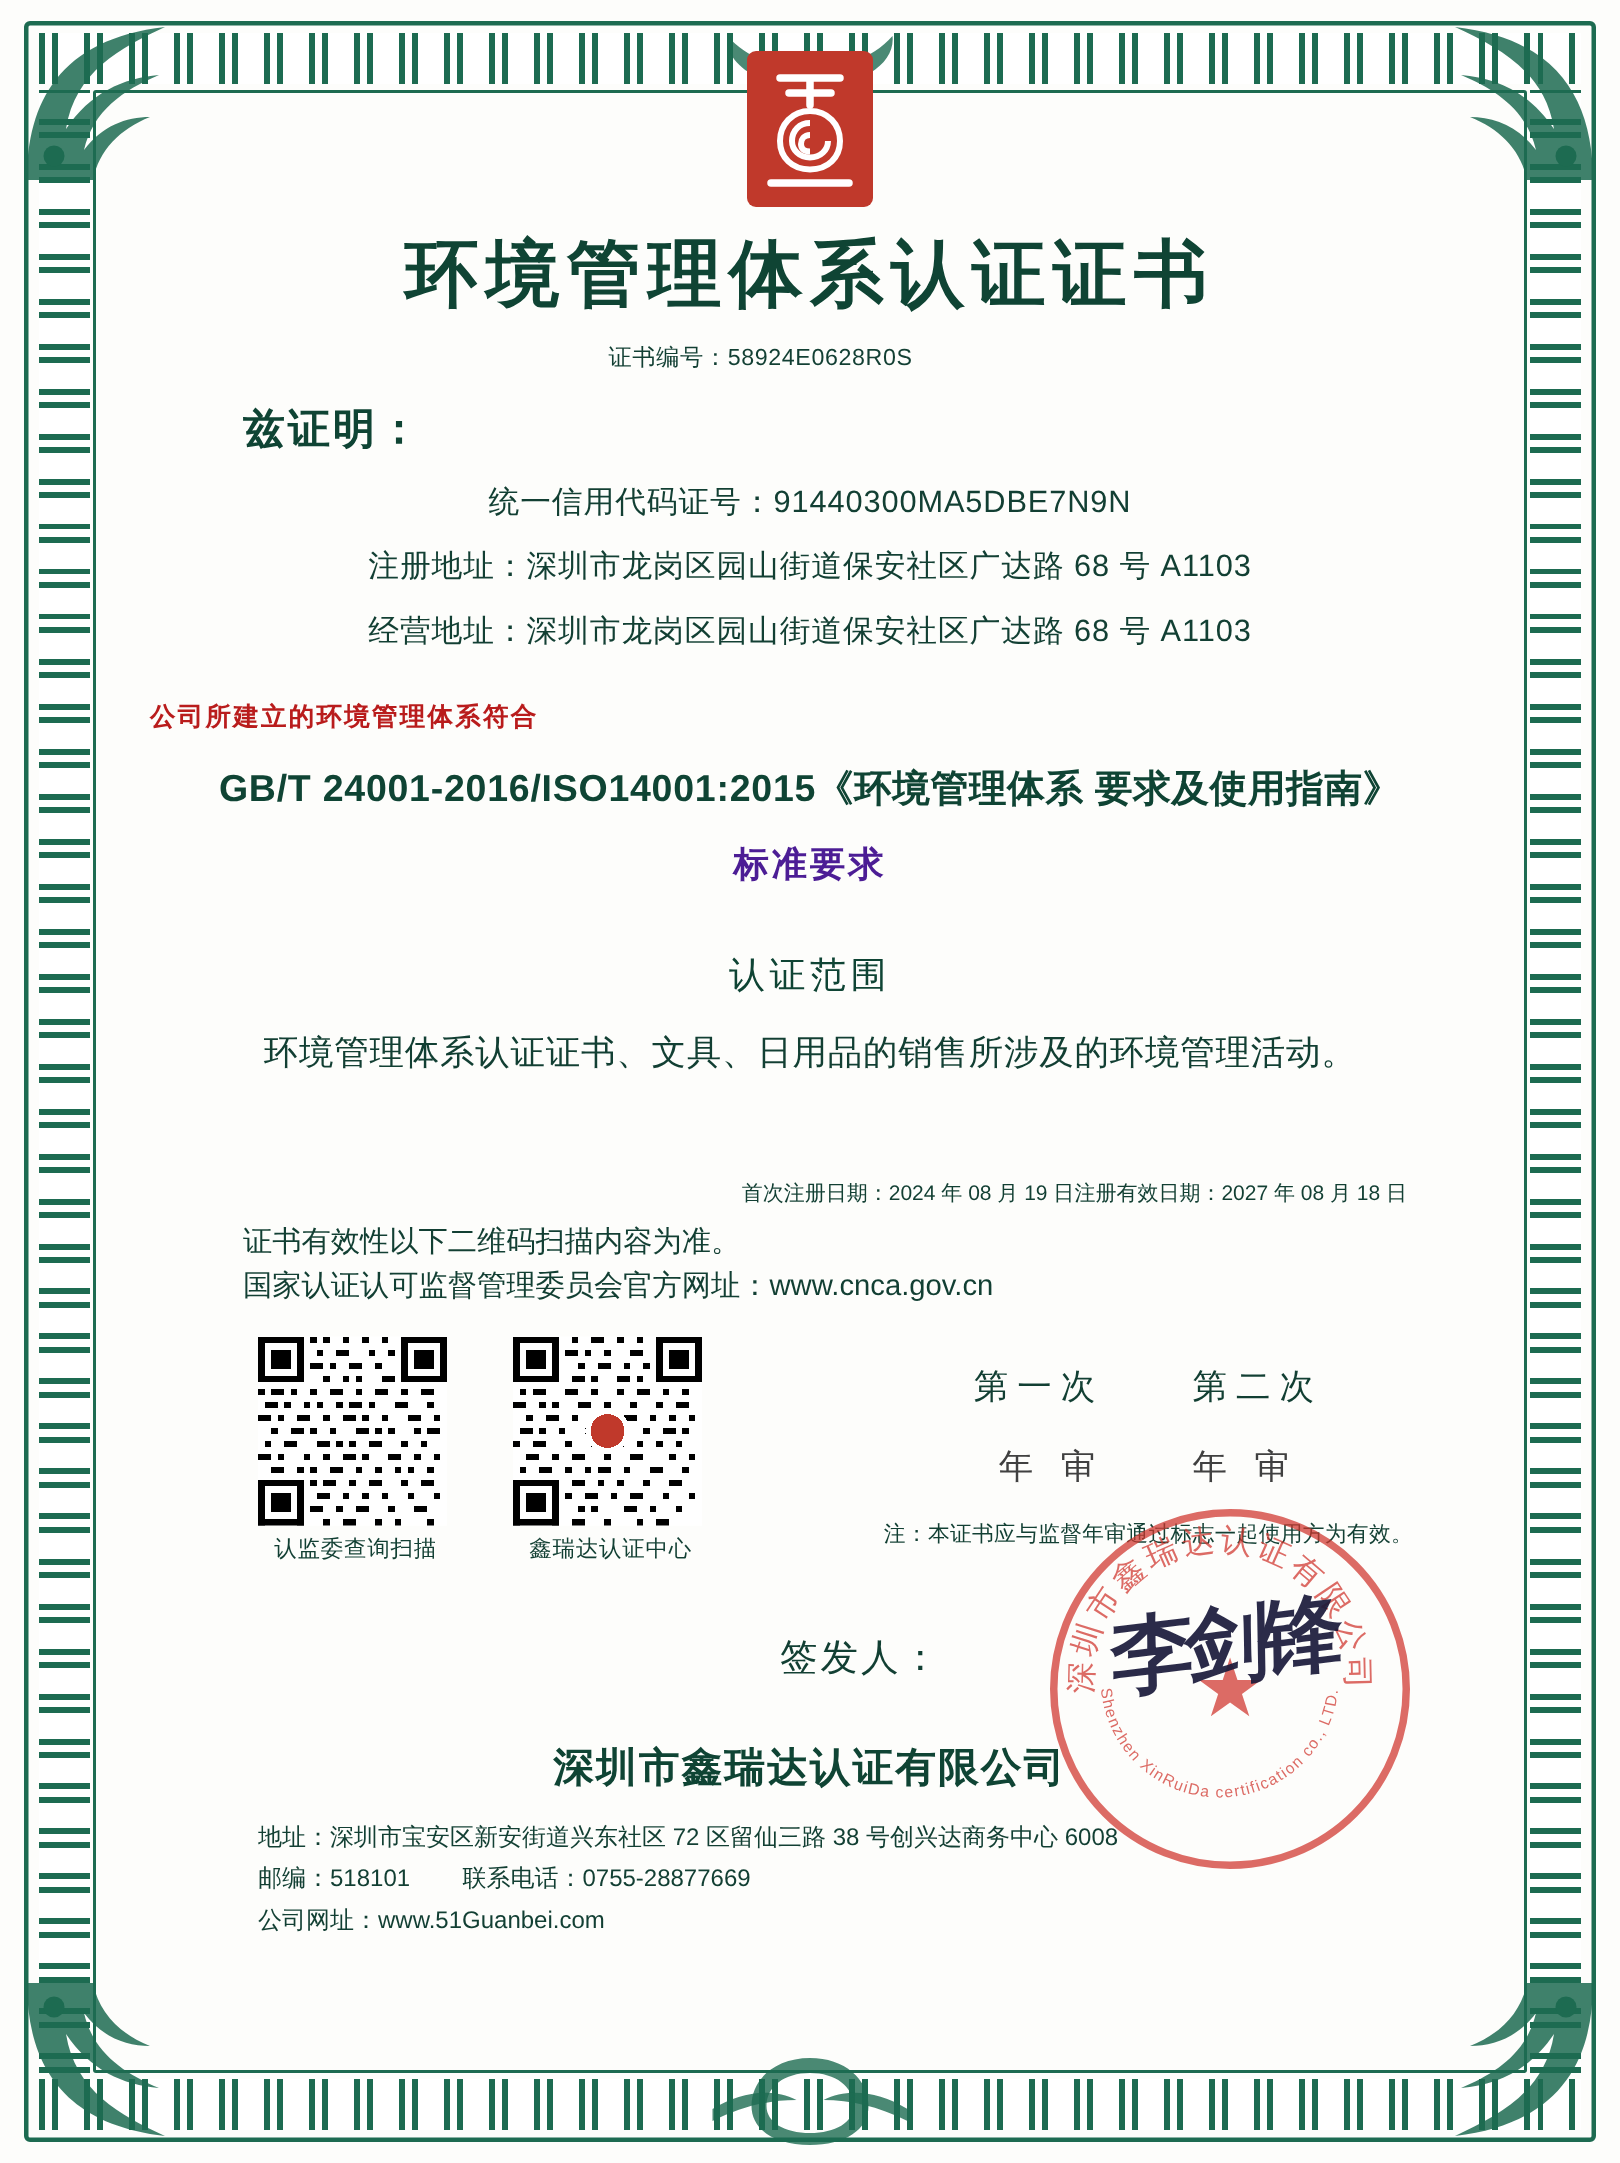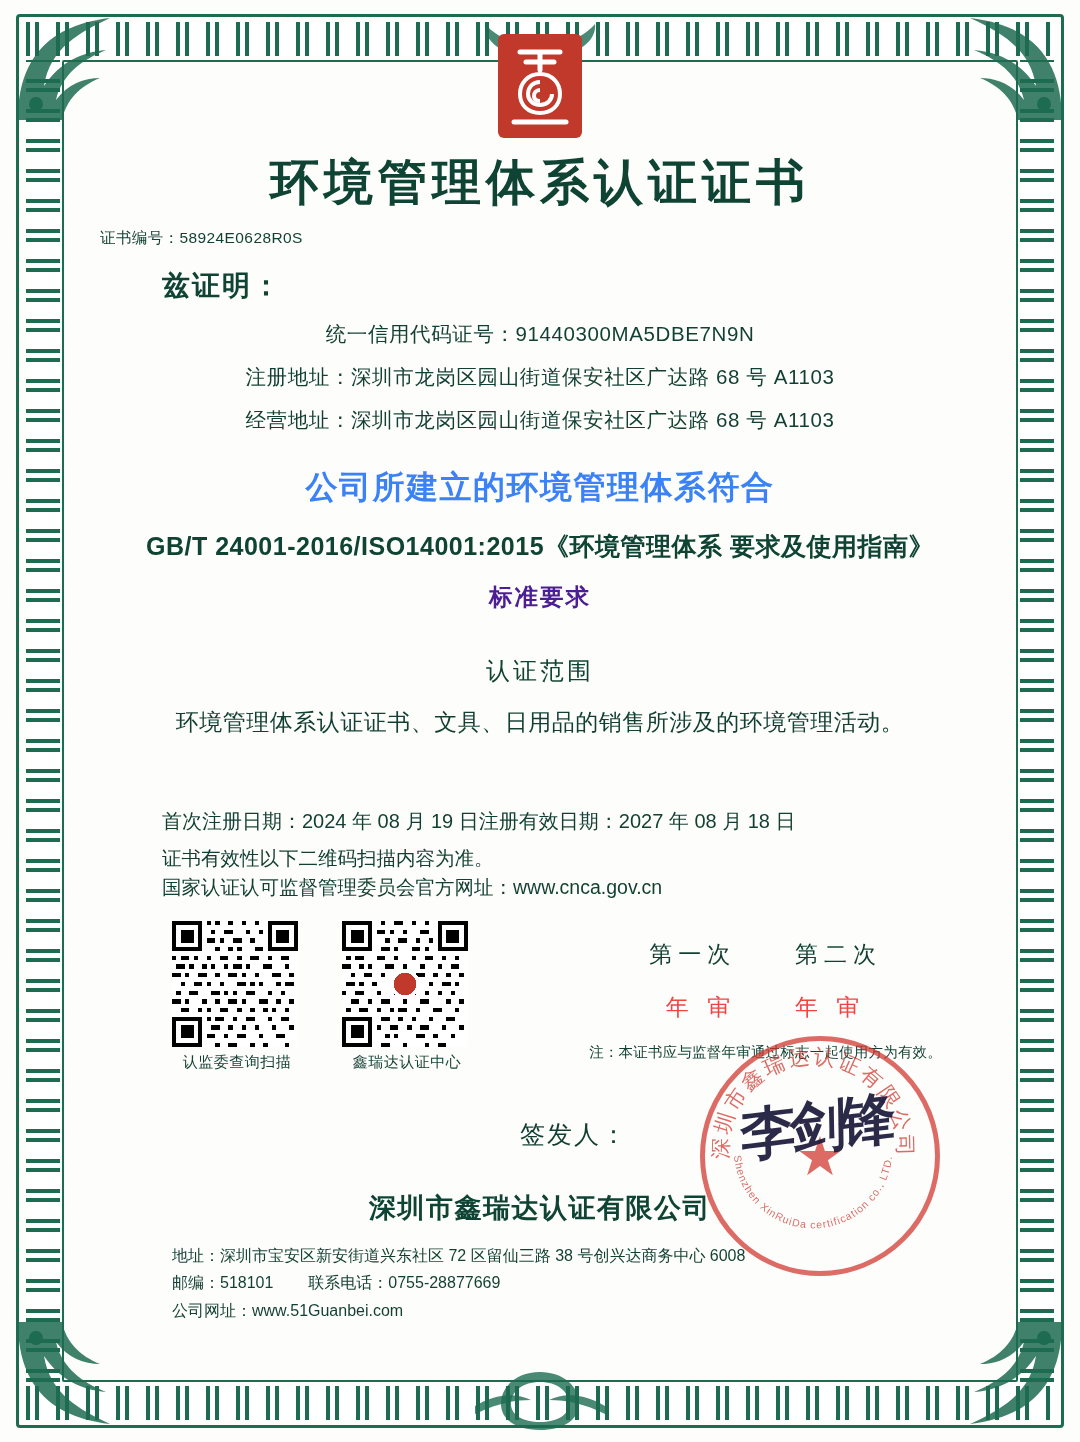--- a/index.html
+++ b/index.html
@@ -113,21 +113,21 @@
     font-family: "DejaVu Serif", "Liberation Serif", serif;
     font-size: 49px;
     font-weight: bold;
     letter-spacing: 5px;
     color: #0f4434;
     margin: 2px 0 0;
     white-space: nowrap;
   }
 
   .cert-no {
-    text-align: left;
+    text-align: center;
     font-size: 15.5px;
     color: #123f33;
     margin: 12px 66px 0 0;
     letter-spacing: .4px;
   }
 
   .hereby {
     font-size: 28px;
     font-weight: bold;
     color: #0f4434;
@@ -146,24 +146,23 @@
 
   .info-line {
     text-align: center;
     font-size: 20.5px;
     color: #123f33;
     margin: 15px 0 0 0;
     letter-spacing: .6px;
   }
 
   .conform {
-    text-align: center;
-    font-size: 32px;
-    font-weight: bold;
-    color: #3b82f6;
+    font-size: 17px;
+    font-weight: bold;
+    color: #b91c1c;
     letter-spacing: 1.5px;
     margin: 32px 0 0 0;
   }
   .standard {
     text-align: center;
     font-size: 25px;
     font-weight: bold;
     color: #0f4434;
     letter-spacing: .5px;
     margin: 20px 0 0 0;
@@ -188,22 +187,22 @@
   .scope-text {
     text-align: center;
     font-size: 23px;
     color: #123f33;
     letter-spacing: .5px;
     margin: 20px 0 0 0;
   }
 
   .dates {
     display: flex;
-    justify-content: flex-start;
-    font-size: 20px;
+    justify-content: flex-end;
+    font-size: 14px;
     color: #123f33;
     margin: 70px 42px 0 62px;
   }
   .note-lines {
     font-size: 19.5px;
     color: #123f33;
     margin: 9px 0 0 62px;
     line-height: 1.5;
   }
 
@@ -236,21 +235,21 @@
     text-align: center;
     padding-top: 18px;
   }
   .audit-row1 {
     font-size: 23px;
     color: #123f33;
     letter-spacing: 6px;
   }
   .audit-row2 {
     font-size: 23px;
-    color: #ef4444;
+    color: #404040;
     letter-spacing: 6px;
     margin-top: 22px;
   }
   .audit-note {
     font-size: 14.5px;
     color: #123f33;
     margin-top: 20px;
     letter-spacing: .2px;
     white-space: nowrap;
   }

